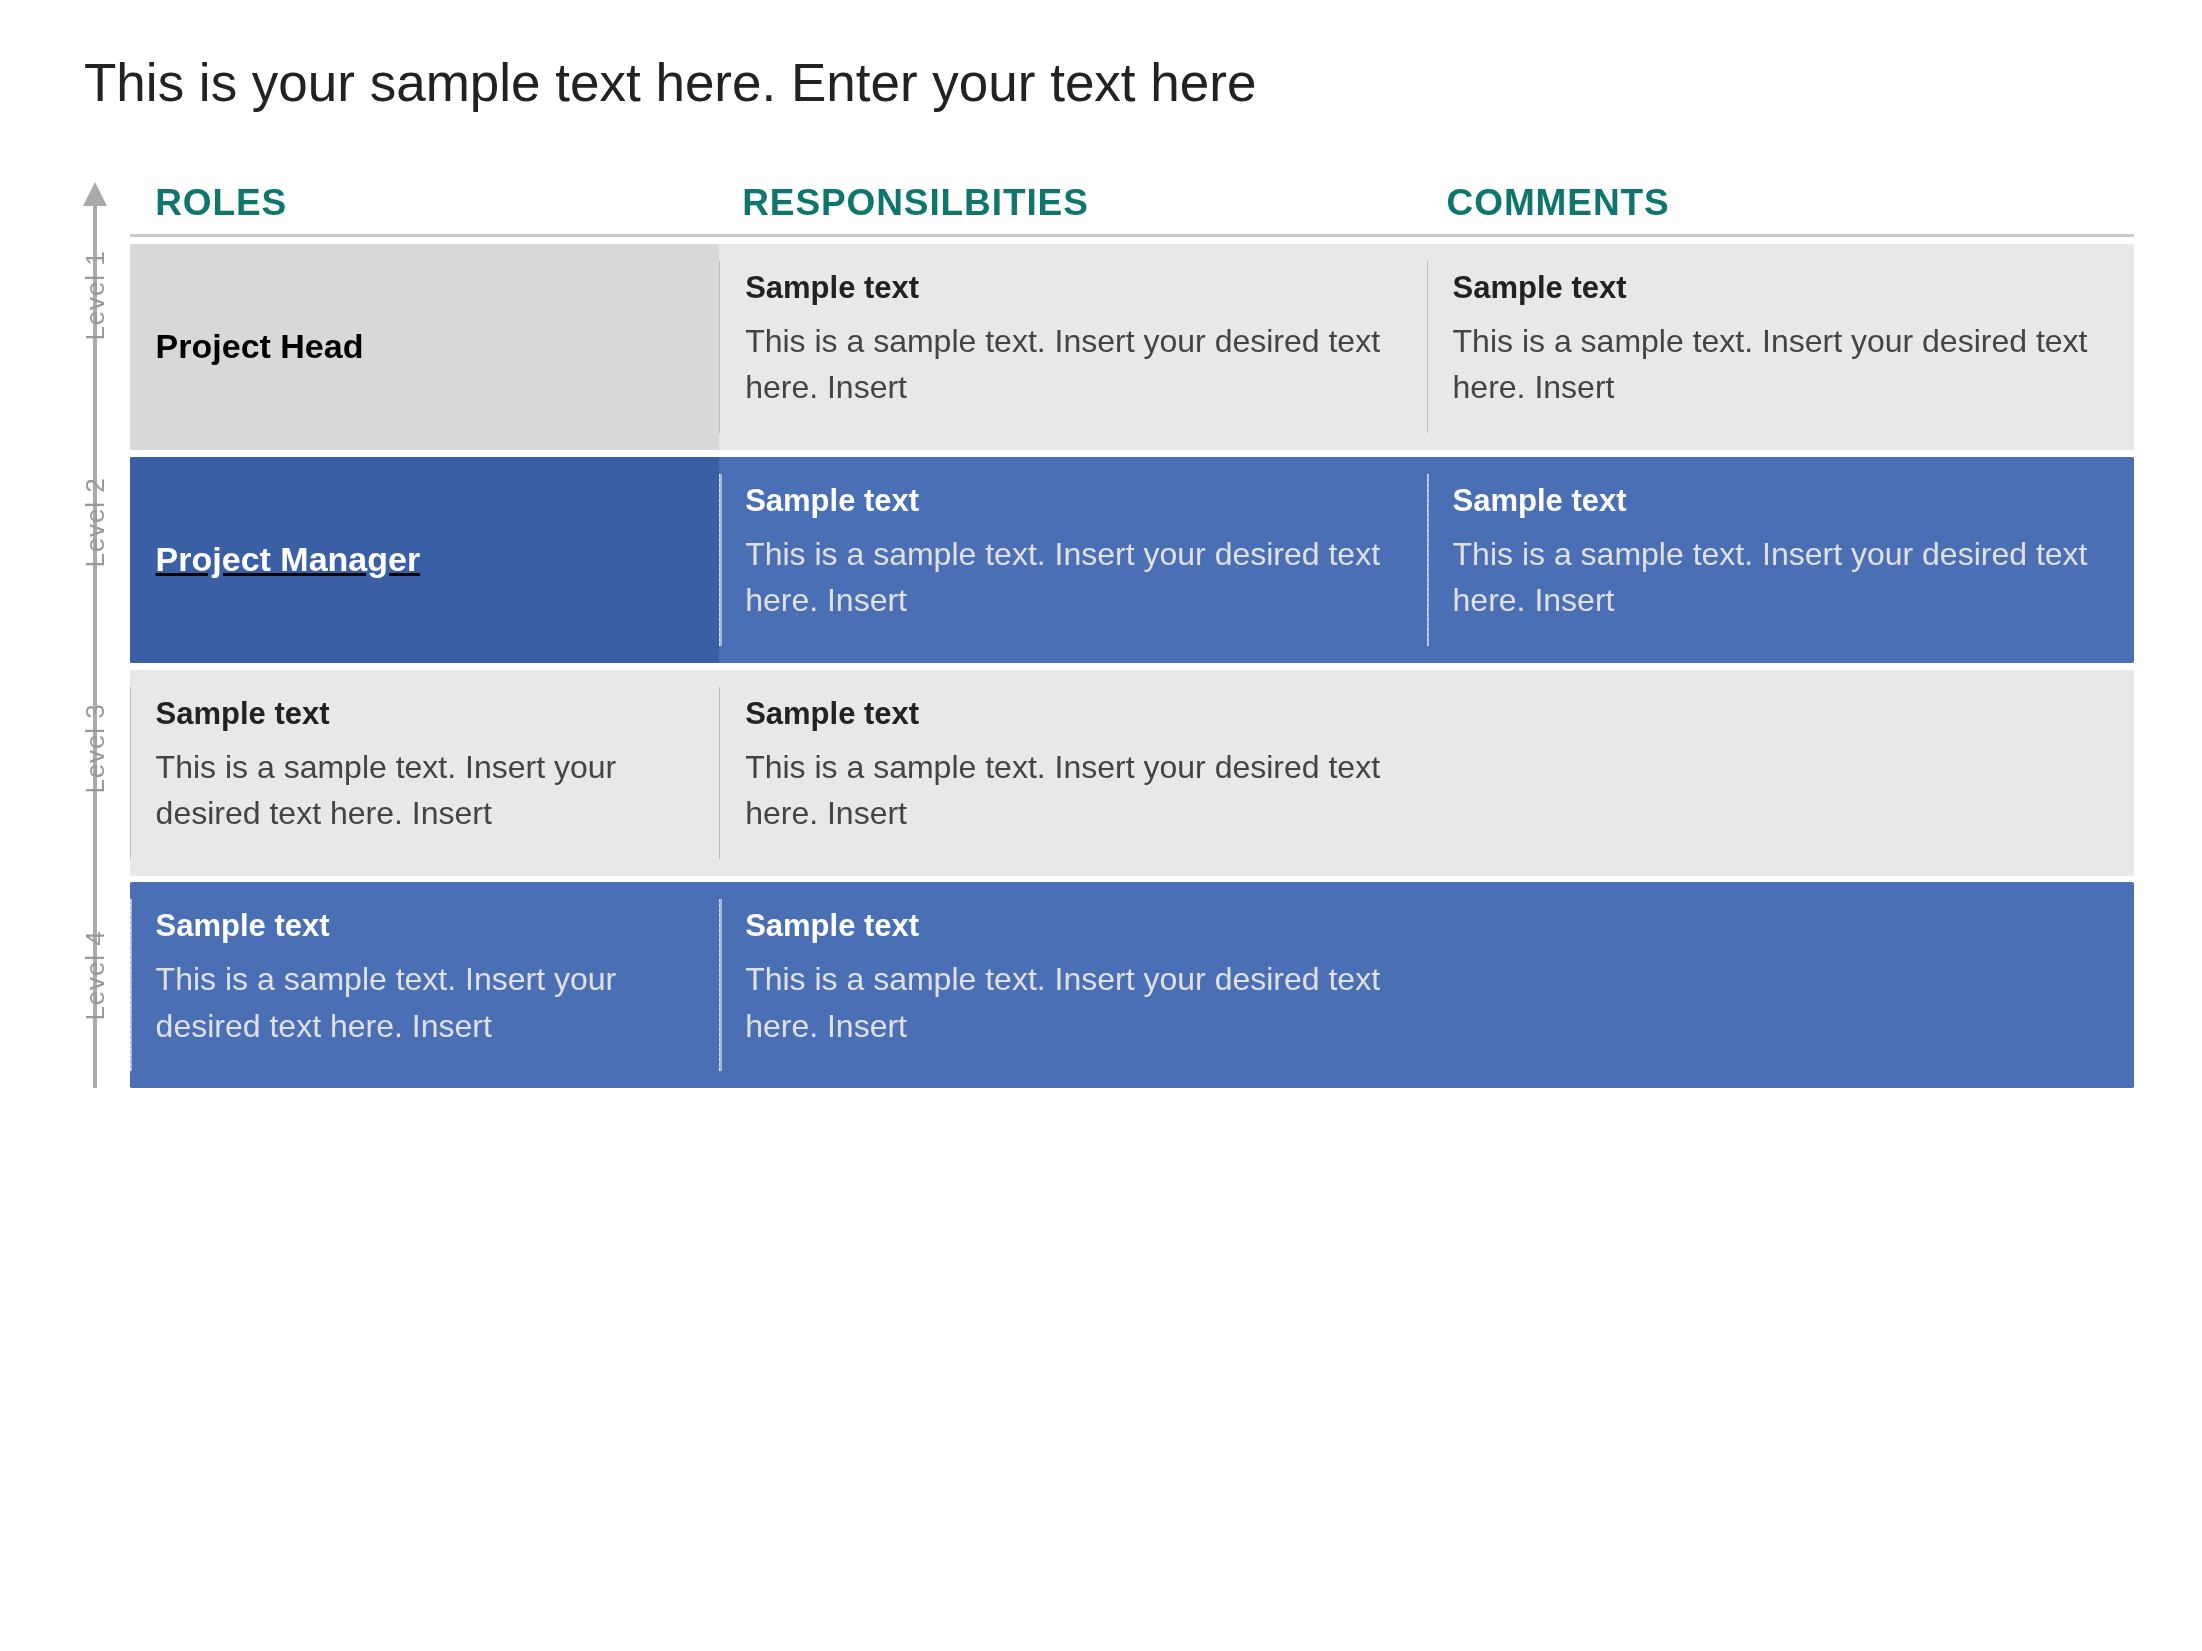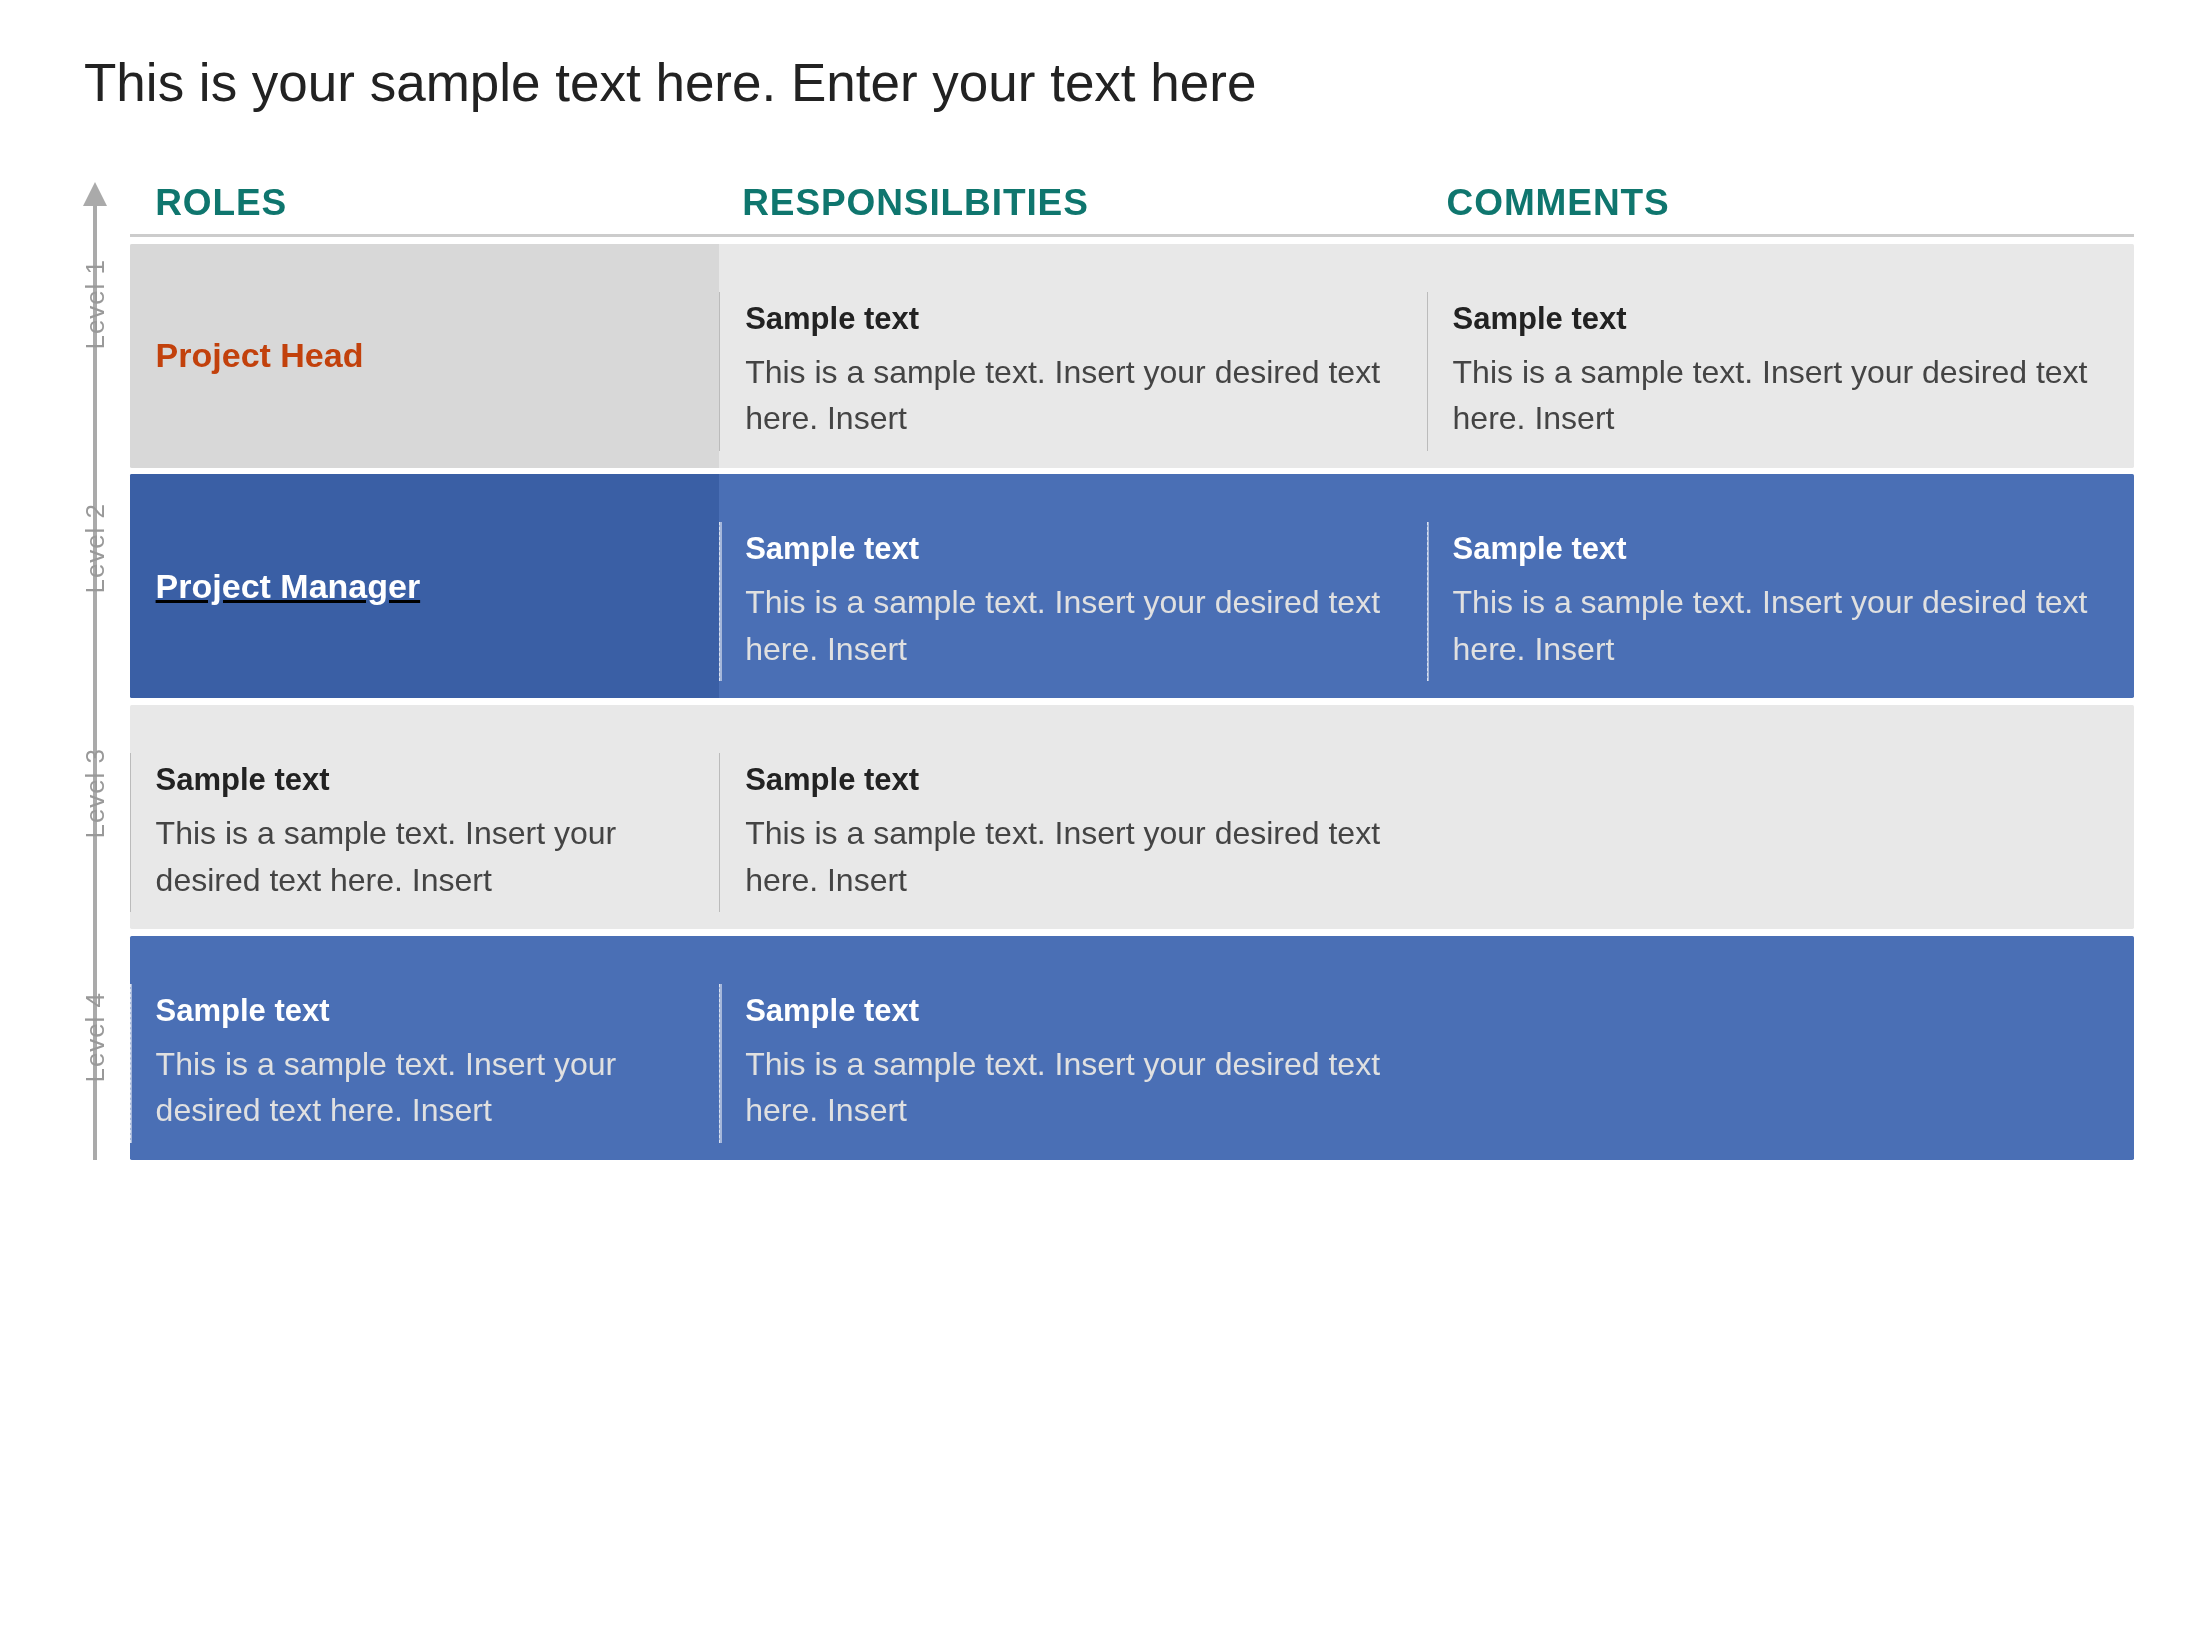--- a/index.html
+++ b/index.html
@@ -145,31 +145,30 @@
     }
 
     .role-cell.dark {
       background: #3a5fa5;
       text-decoration: underline;
     }
 
     .role-name {
       font-size: 34px;
       font-weight: 700;
-      color: #c2410c;
+      color: #000000;
     }
 
     .role-name.dark {
       color: #ffffff;
     }
 
     .content-cell {
       padding: 26px 26px;
       position: relative;
-      margin-top: 31px;
     }
 
     .content-cell.has-divider::after {
       content: '';
       position: absolute;
       top: 17px;
       bottom: 17px;
       left: 0;
       width: 1.7px;
       background: rgba(255,255,255,0.5);

